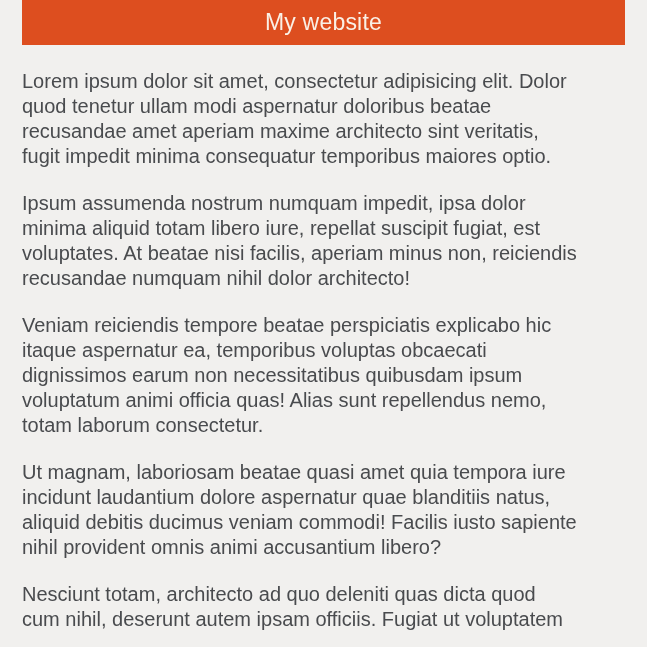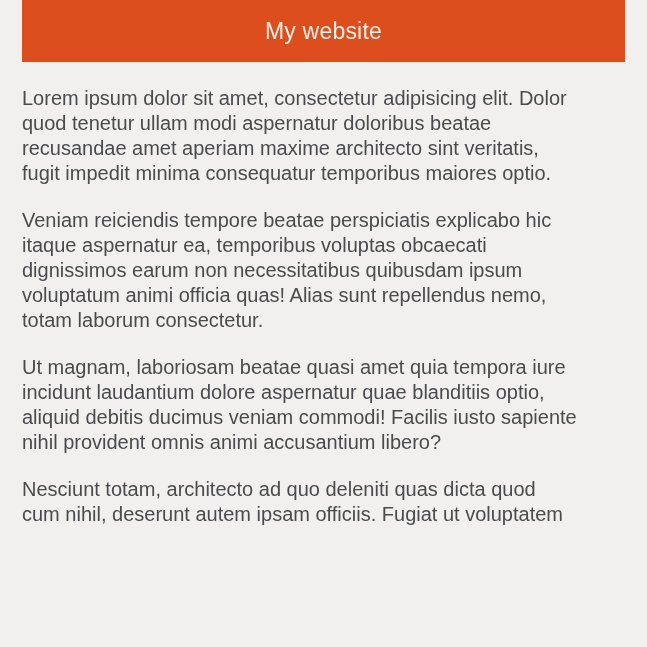--- a/index.html
+++ b/index.html
@@ -8,21 +8,21 @@
   }
   body {
     width: 647px;
     height: 647px;
     overflow: hidden;
     background: #f1f0ee;
     font-family: "Liberation Sans", "DejaVu Sans", sans-serif;
   }
   .site-header {
     margin: 0 22px;
-    height: 62px;
+    height: 45px;
     background: #dd4e1f;
     display: flex;
     align-items: center;
     justify-content: center;
   }
   .site-title {
     margin: 0;
     font-size: 23px;
     font-weight: 400;
     color: #faf0e6;
@@ -45,24 +45,28 @@
 
 <header class="site-header">
   <h1 class="site-title">My website</h1>
 </header>
 
 <main class="page-content">
   <p>Lorem ipsum dolor sit amet, consectetur adipisicing elit. Dolor
 quod tenetur ullam modi aspernatur doloribus beatae
 recusandae amet aperiam maxime architecto sint veritatis,
 fugit impedit minima consequatur temporibus maiores optio.</p>
+  <p>Ipsum assumenda nostrum numquam impedit, ipsa dolor
+minima aliquid totam libero iure, repellat suscipit fugiat, est
+voluptates. At beatae nisi facilis, aperiam minus non, reiciendis
+recusandae numquam nihil dolor architecto!</p>
   <p>Veniam reiciendis tempore beatae perspiciatis explicabo hic
 itaque aspernatur ea, temporibus voluptas obcaecati
 dignissimos earum non necessitatibus quibusdam ipsum
 voluptatum animi officia quas! Alias sunt repellendus nemo,
 totam laborum consectetur.</p>
   <p>Ut magnam, laboriosam beatae quasi amet quia tempora iure
-incidunt laudantium dolore aspernatur quae blanditiis optio,
+incidunt laudantium dolore aspernatur quae blanditiis natus,
 aliquid debitis ducimus veniam commodi! Facilis iusto sapiente
 nihil provident omnis animi accusantium libero?</p>
   <p>Nesciunt totam, architecto ad quo deleniti quas dicta quod
 cum nihil, deserunt autem ipsam officiis. Fugiat ut voluptatem</p>
 </main>
 
 </body></html>

